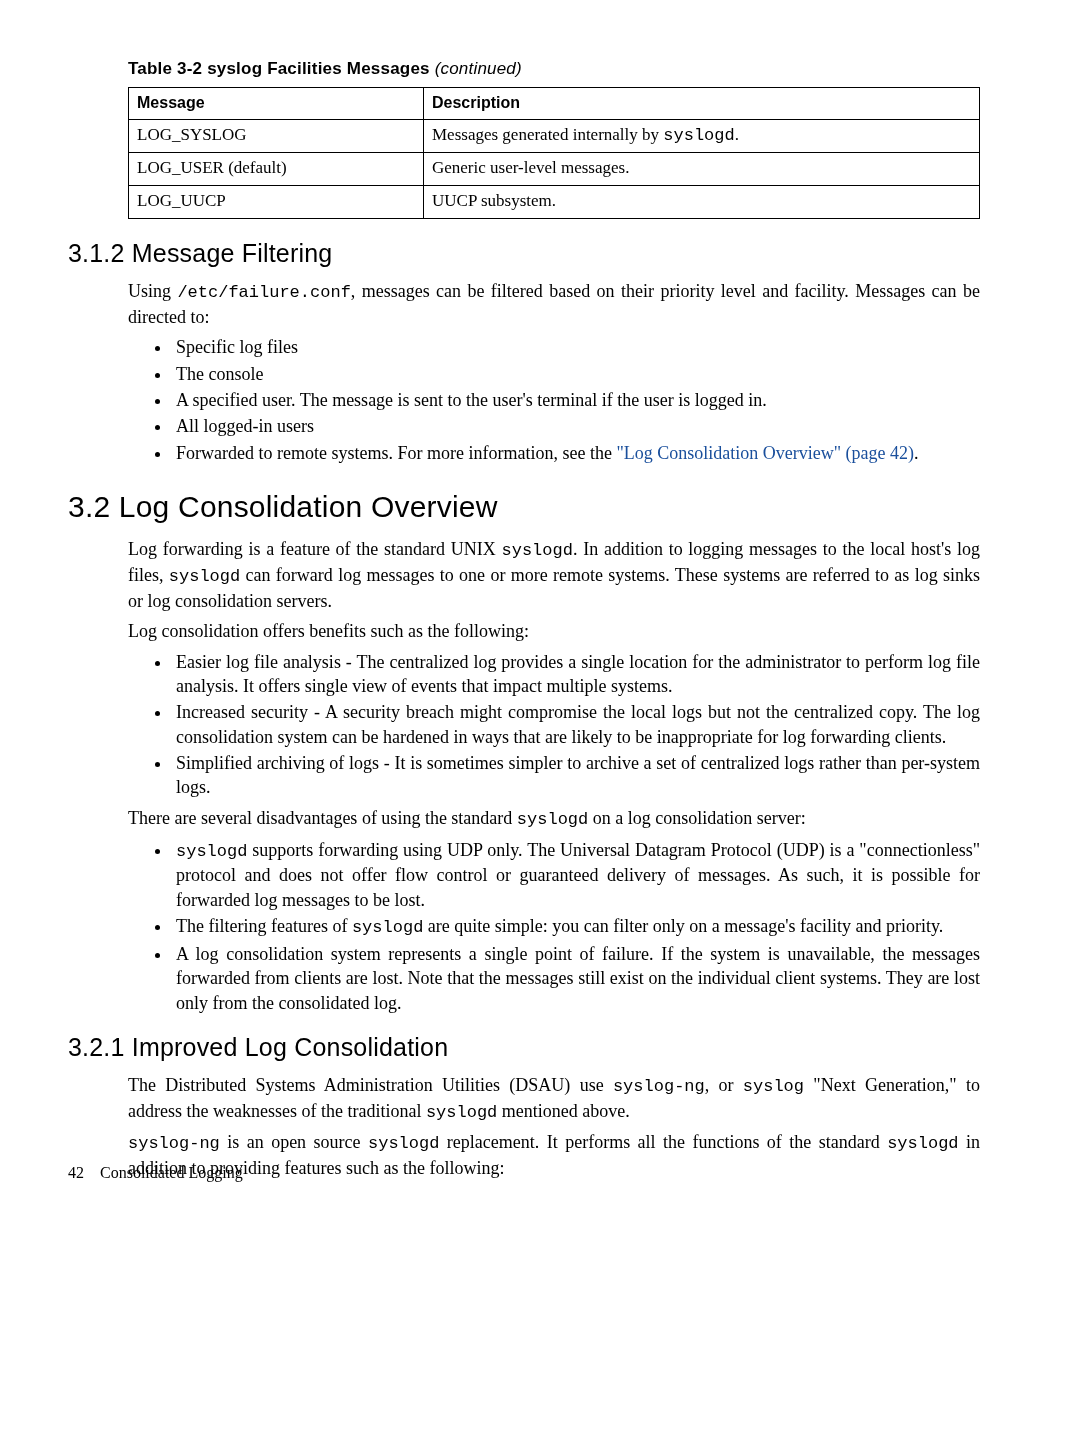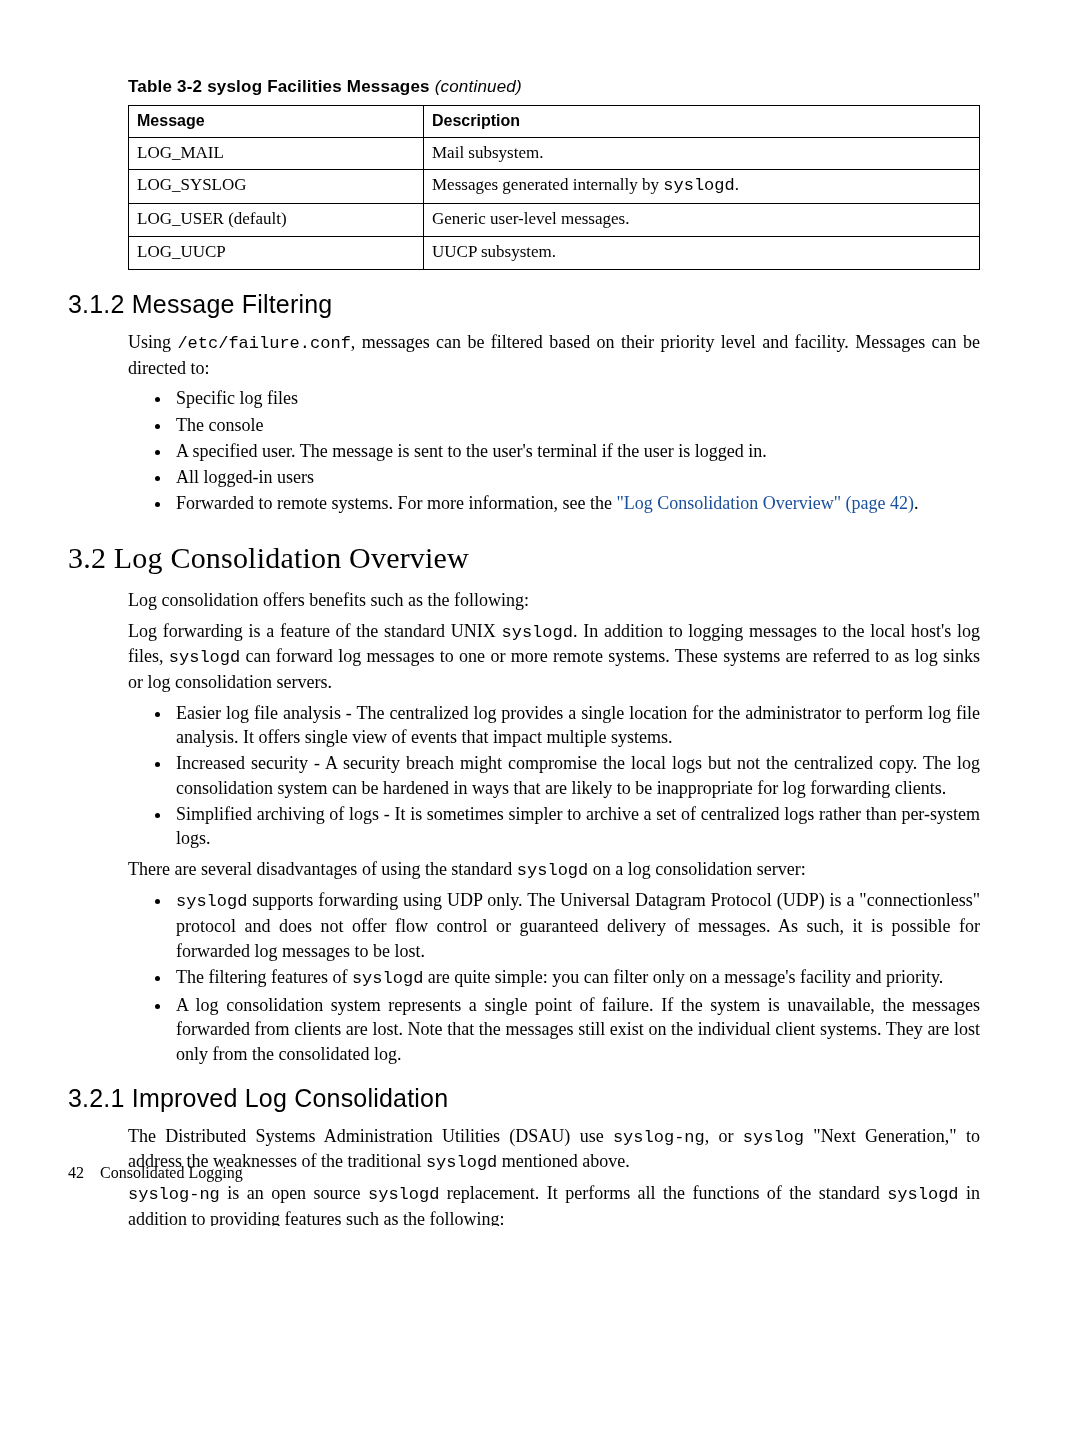--- a/index.html
+++ b/index.html
@@ -9,21 +9,21 @@
     line-height: 1.35;
     color: #000;
     background: #fff;
     margin: 0;
     padding: 0;
   }
   .page {
     width: 1080px;
     height: 1226px;
     box-sizing: border-box;
-    padding: 76px 100px 40px 68px;
+    padding: 58px 100px 40px 68px;
     position: relative;
   }
   .table-caption {
     font-family: "Arial Narrow", Arial, Helvetica, sans-serif;
     font-weight: 700;
     font-size: 17px;
     margin: 0 0 6px 60px;
     letter-spacing: 0.2px;
   }
   .table-caption .cont {
@@ -57,21 +57,21 @@
     font-size: 17px;
   }
   h3 {
     font-family: Arial, Helvetica, sans-serif;
     font-weight: 400;
     font-size: 25px;
     margin: 16px 0 8px 0;
     letter-spacing: 0.2px;
   }
   h2 {
-    font-family: Liberation Serif, serif;
+    font-family: Liberation Sans, sans-serif;
     font-weight: 400;
     font-size: 30px;
     margin: 22px 0 10px 0;
     letter-spacing: 0.2px;
   }
   .body-block {
     margin-left: 60px;
     text-align: justify;
   }
   p {
@@ -112,24 +112,20 @@
 
   <table>
     <thead>
       <tr>
         <th>Message</th>
         <th>Description</th>
       </tr>
     </thead>
     <tbody>
       <tr>
-        <td>LOG_MAIL</td>
-        <td><span>Mail subsystem.</span></td>
-      </tr>
-      <tr>
         <td>LOG_SYSLOG</td>
         <td><span>Messages generated internally by </span><span class="mono">syslogd</span><span>.</span></td>
       </tr>
       <tr>
         <td>LOG_USER (default)</td>
         <td><span>Generic user-level messages.</span></td>
       </tr>
       <tr>
         <td>LOG_UUCP</td>
         <td><span>UUCP subsystem.</span></td>
@@ -148,24 +144,24 @@
       <li>A specified user. The message is sent to the user's terminal if the user is logged in.</li>
       <li>All logged-in users</li>
       <li>
         <span>Forwarded to remote systems. For more information, see the </span><span class="link">"Log Consolidation Overview" (page 42)</span><span>.</span>
       </li>
     </ul>
   </div>
 
   <h2>3.2 Log Consolidation Overview</h2>
   <div class="body-block">
-    <p>Log consolidation offers benefits such as the following:</p>
     <p>
       <span>Log forwarding is a feature of the standard UNIX </span><span class="mono">syslogd</span><span>. In addition to logging messages to the local host's log files, </span><span class="mono">syslogd</span><span> can forward log messages to one or more remote systems. These systems are referred to as log sinks or log consolidation servers.</span>
     </p>
+    <p>Log consolidation offers benefits such as the following:</p>
     <ul>
       <li>Easier log file analysis - The centralized log provides a single location for the administrator to perform log file analysis. It offers single view of events that impact multiple systems.</li>
       <li>Increased security - A security breach might compromise the local logs but not the centralized copy. The log consolidation system can be hardened in ways that are likely to be inappropriate for log forwarding clients.</li>
       <li>Simplified archiving of logs - It is sometimes simpler to archive a set of centralized logs rather than per-system logs.</li>
     </ul>
     <p>
       <span>There are several disadvantages of using the standard </span><span class="mono">syslogd</span><span> on a log consolidation server:</span>
     </p>
     <ul>
       <li>

